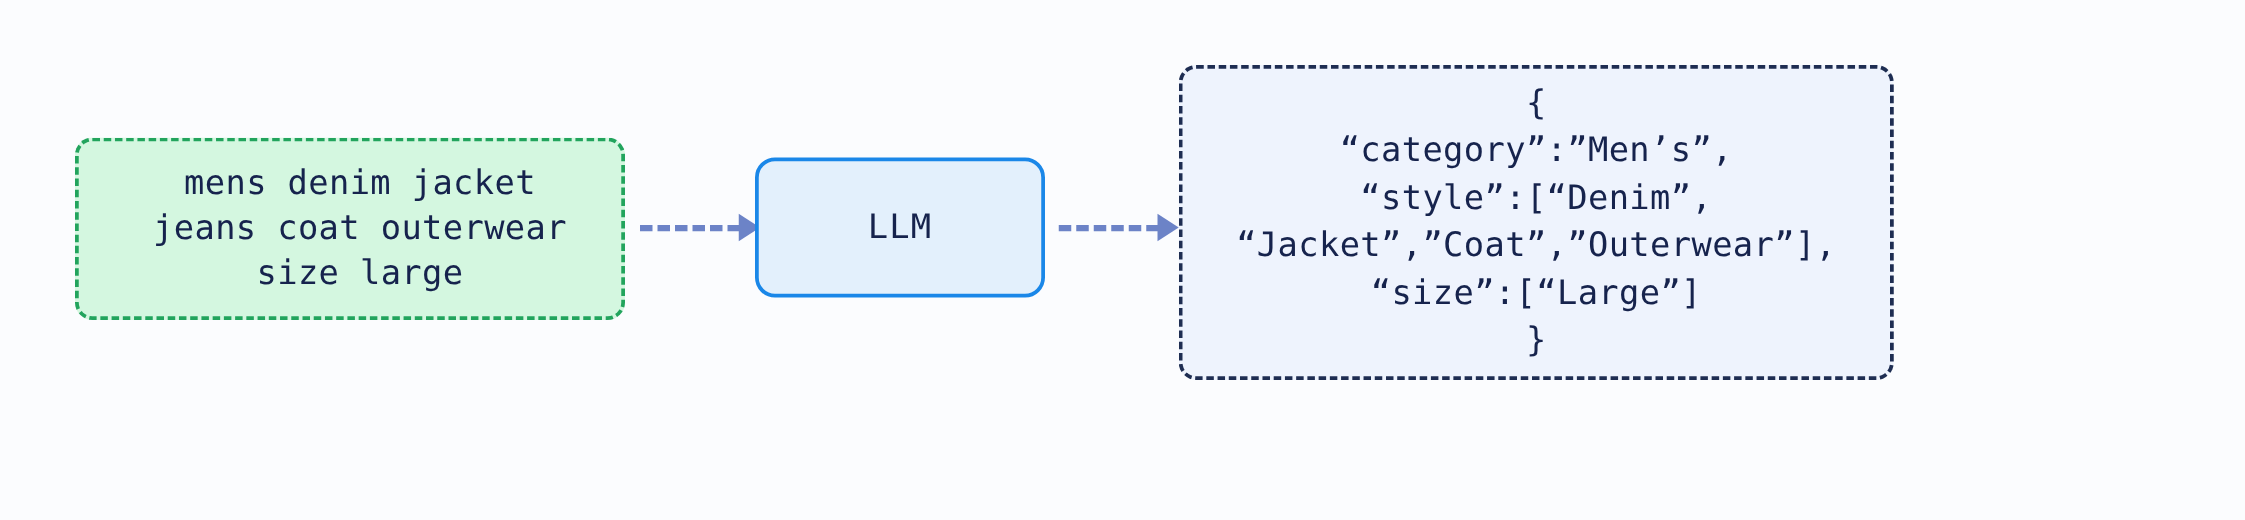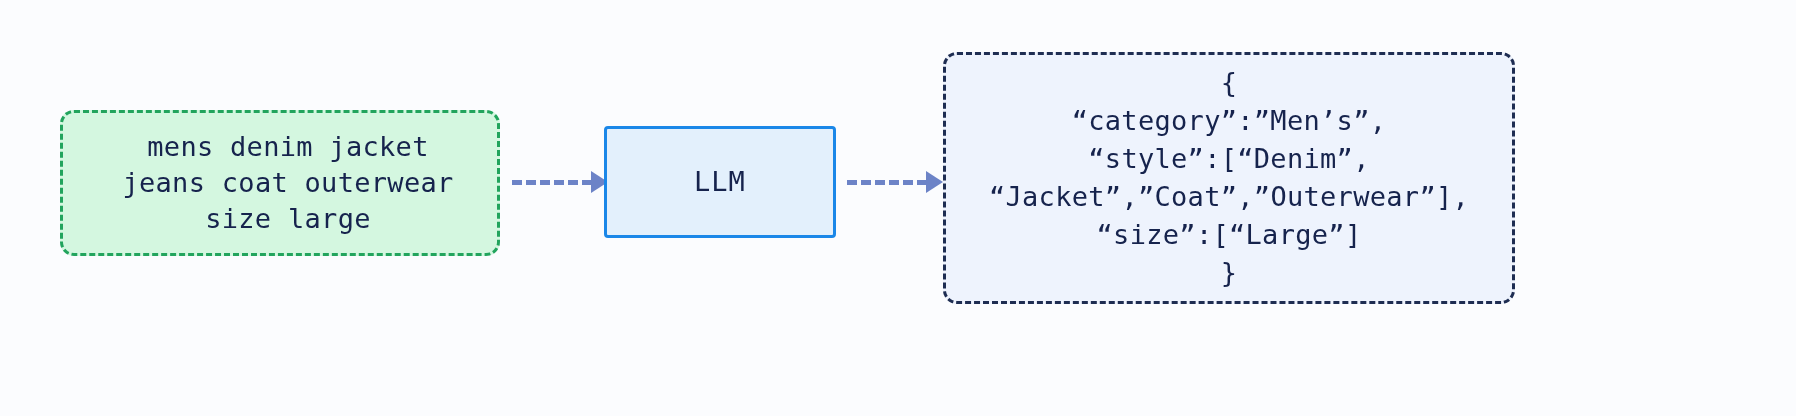--- a/index.html
+++ b/index.html
@@ -47,21 +47,21 @@
   }
 
   
   .node--llm {
     left: 604px;
     top: 126px;
     width: 232px;
     height: 112px;
     background: #e3f0fc;
     border: 3px solid #1a87e8;
-    border-radius: 4px;
+    border-radius: 16px;
     color: #16234d;
     font-size: 27px;
     line-height: 36px;
     letter-spacing: 1px;
   }
 
   
   .node--output {
     left: 943px;
     top: 52px;

